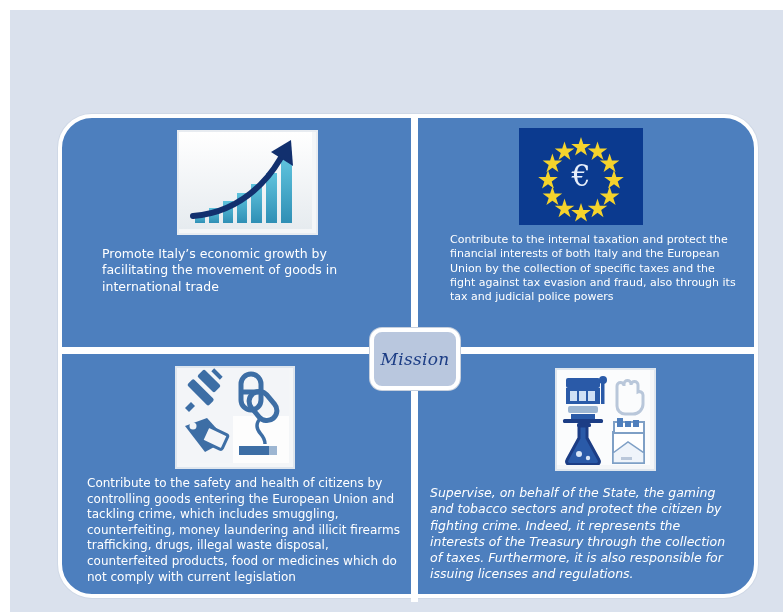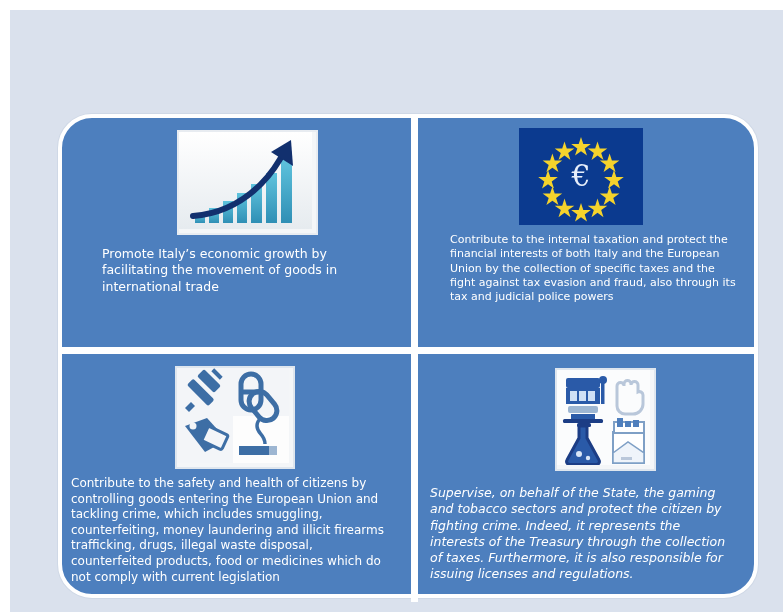--- a/index.html
+++ b/index.html
@@ -76,21 +76,21 @@
   
   .quad-tl .quad-icon { left: 115px; top: 12px; width: 137px; height: 101px; border: 2px solid #e8ecf1; }
   .quad-tl .quad-text { left: 40px; top: 128px; width: 280px; font-size: 12.5px; }
 
   
   .quad-tr .quad-icon { left: 101px; top: 10px; width: 124px; height: 97px; background:#0b3a8f; border:none; }
   .quad-tr .quad-text { left: 32px; top: 115px; width: 288px; font-size: 11px; }
 
   
   .quad-bl .quad-icon { left: 113px; top: 12px; width: 116px; height: 99px; border: 2px solid #dfe6ee; }
-  .quad-bl .quad-text { left: 9px; top: 122px; width: 322px; font-size: 12px; }
+  .quad-bl .quad-text { left: 25px; top: 122px; width: 322px; font-size: 12px; }
 
   
   .quad-br .quad-icon { left: 137px; top: 14px; width: 97px; height: 99px; border: 2px solid #dfe6ee; }
   .quad-br .quad-text { left: 12px; top: 131px; width: 308px; font-size: 12.5px; }
 
   
   #mission-badge {
     position: absolute;
     left: 360px;
     top: 318px;
@@ -245,14 +245,17 @@
             <rect x="76" y="50" width="6" height="7" fill="#4f7fbd"></rect>
             <rect x="64" y="87" width="11" height="3" fill="#b9c7da"></rect>
           </g>
         </svg>
       </div>
       <div class="quad-text">Supervise, on behalf of the State, the gaming and tobacco sectors and protect the citizen by fighting crime. Indeed, it represents the interests of the Treasury through the collection of taxes. Furthermore, it is also responsible for issuing licenses and regulations.</div>
     </div>
 
   </div>
 
+  <div id="mission-badge">
+    <span>Mission</span>
+  </div>
 
 </div>
 
 </body></html>

